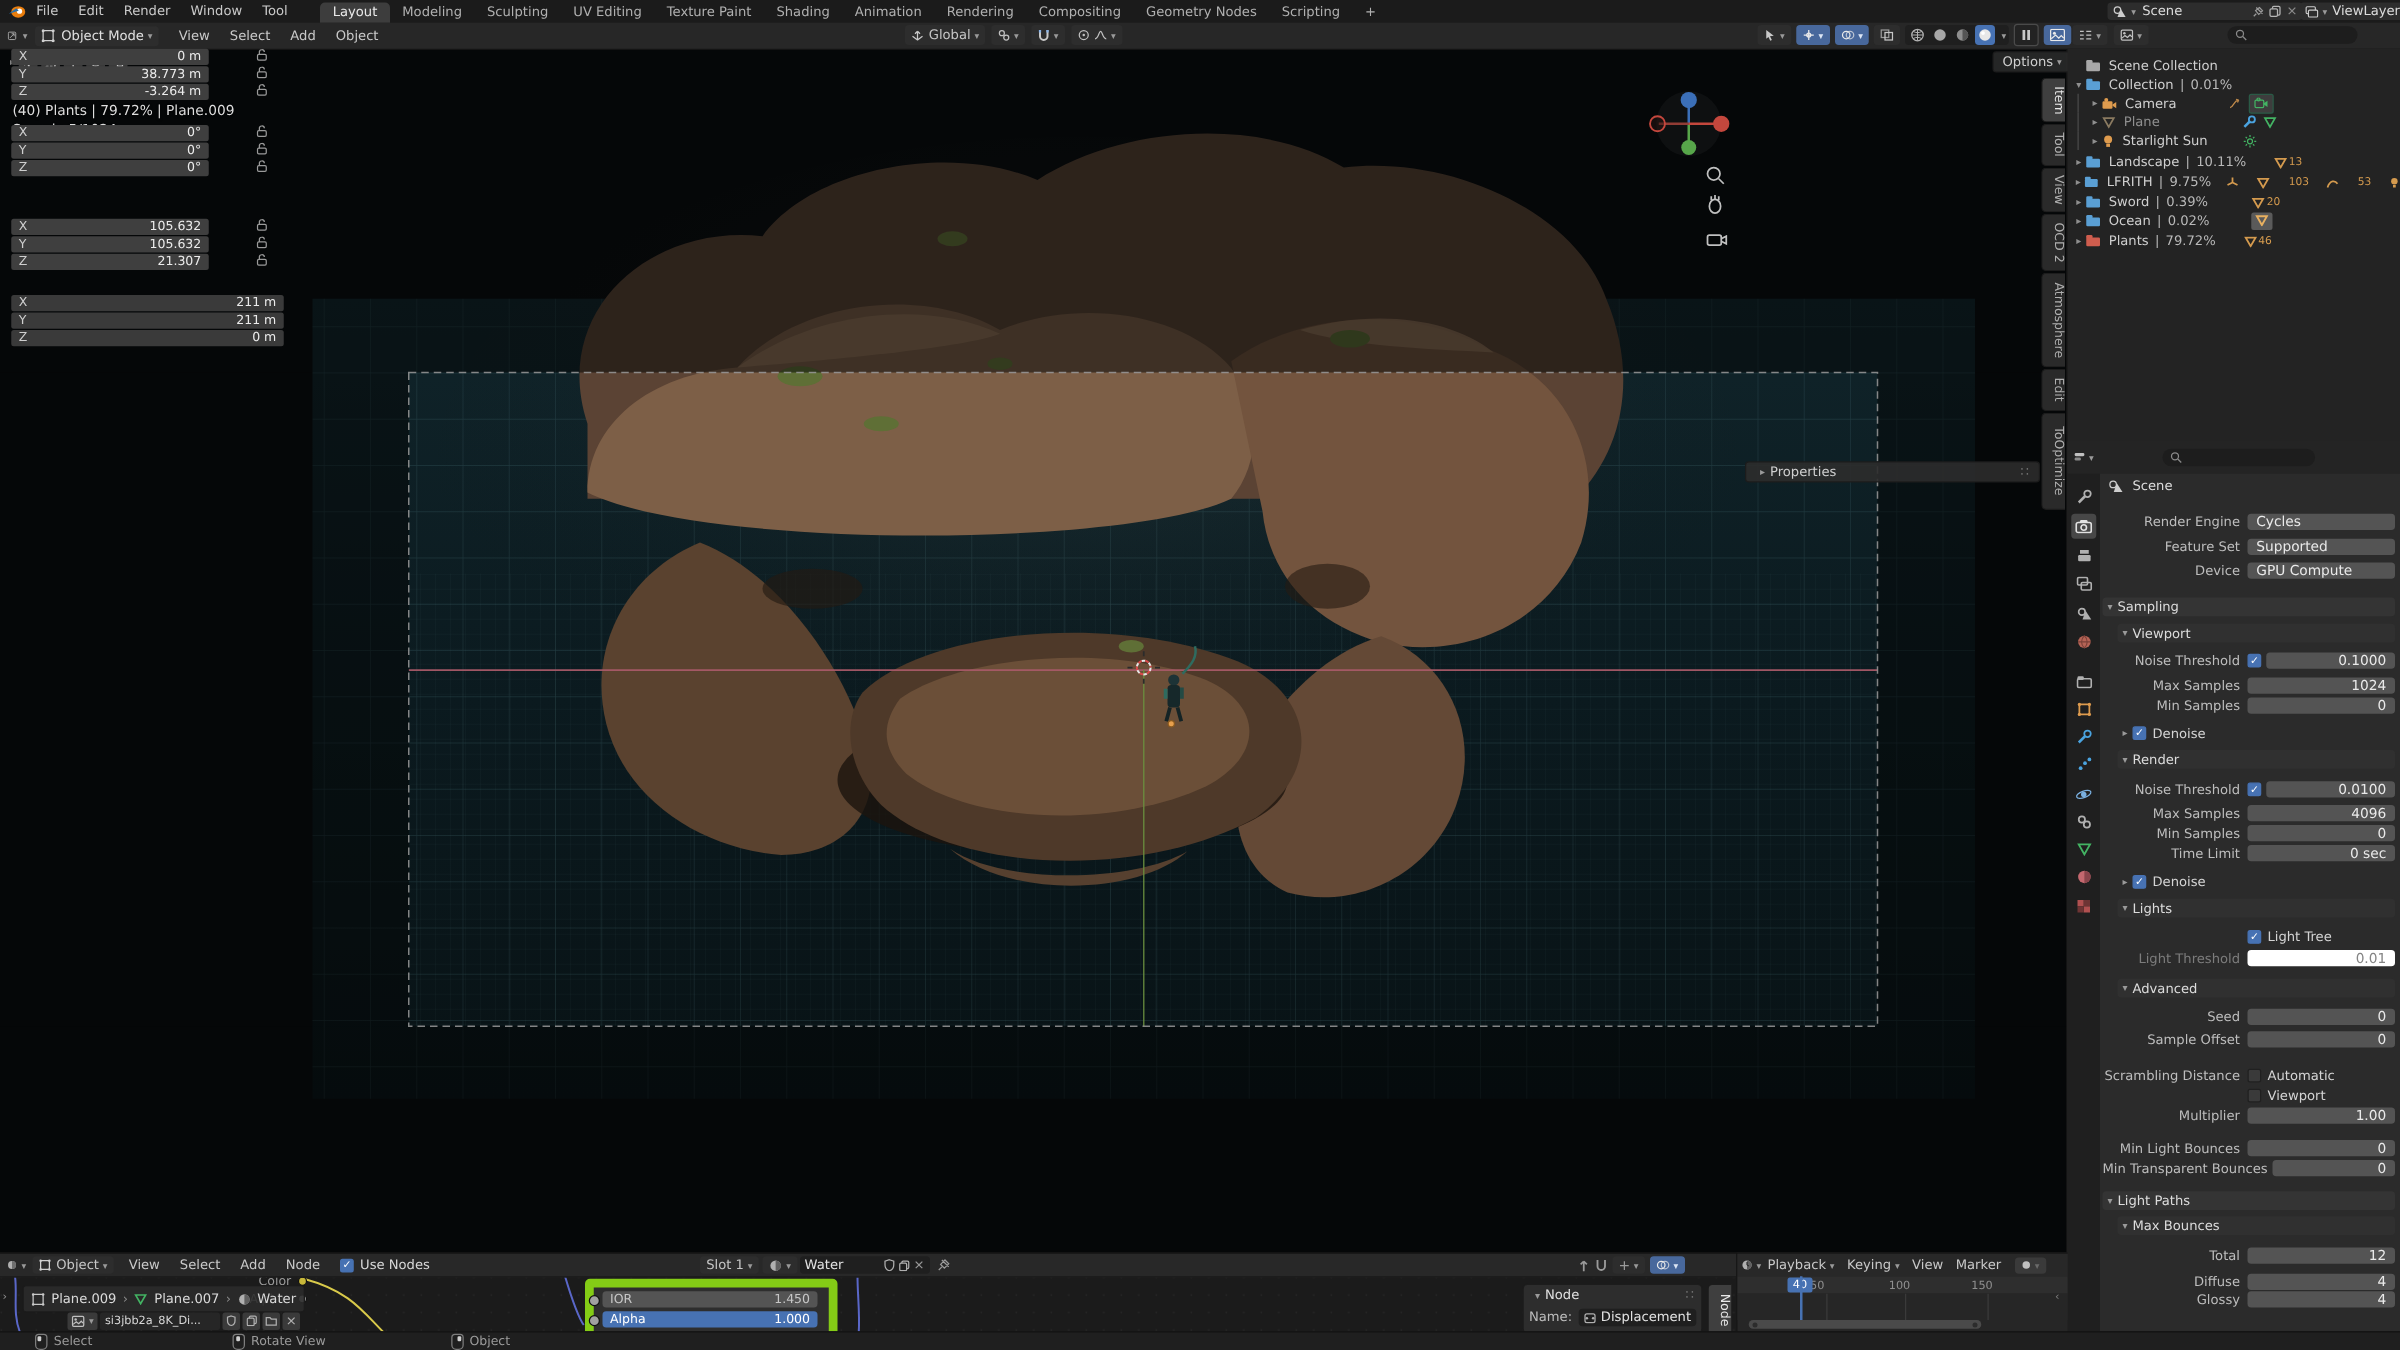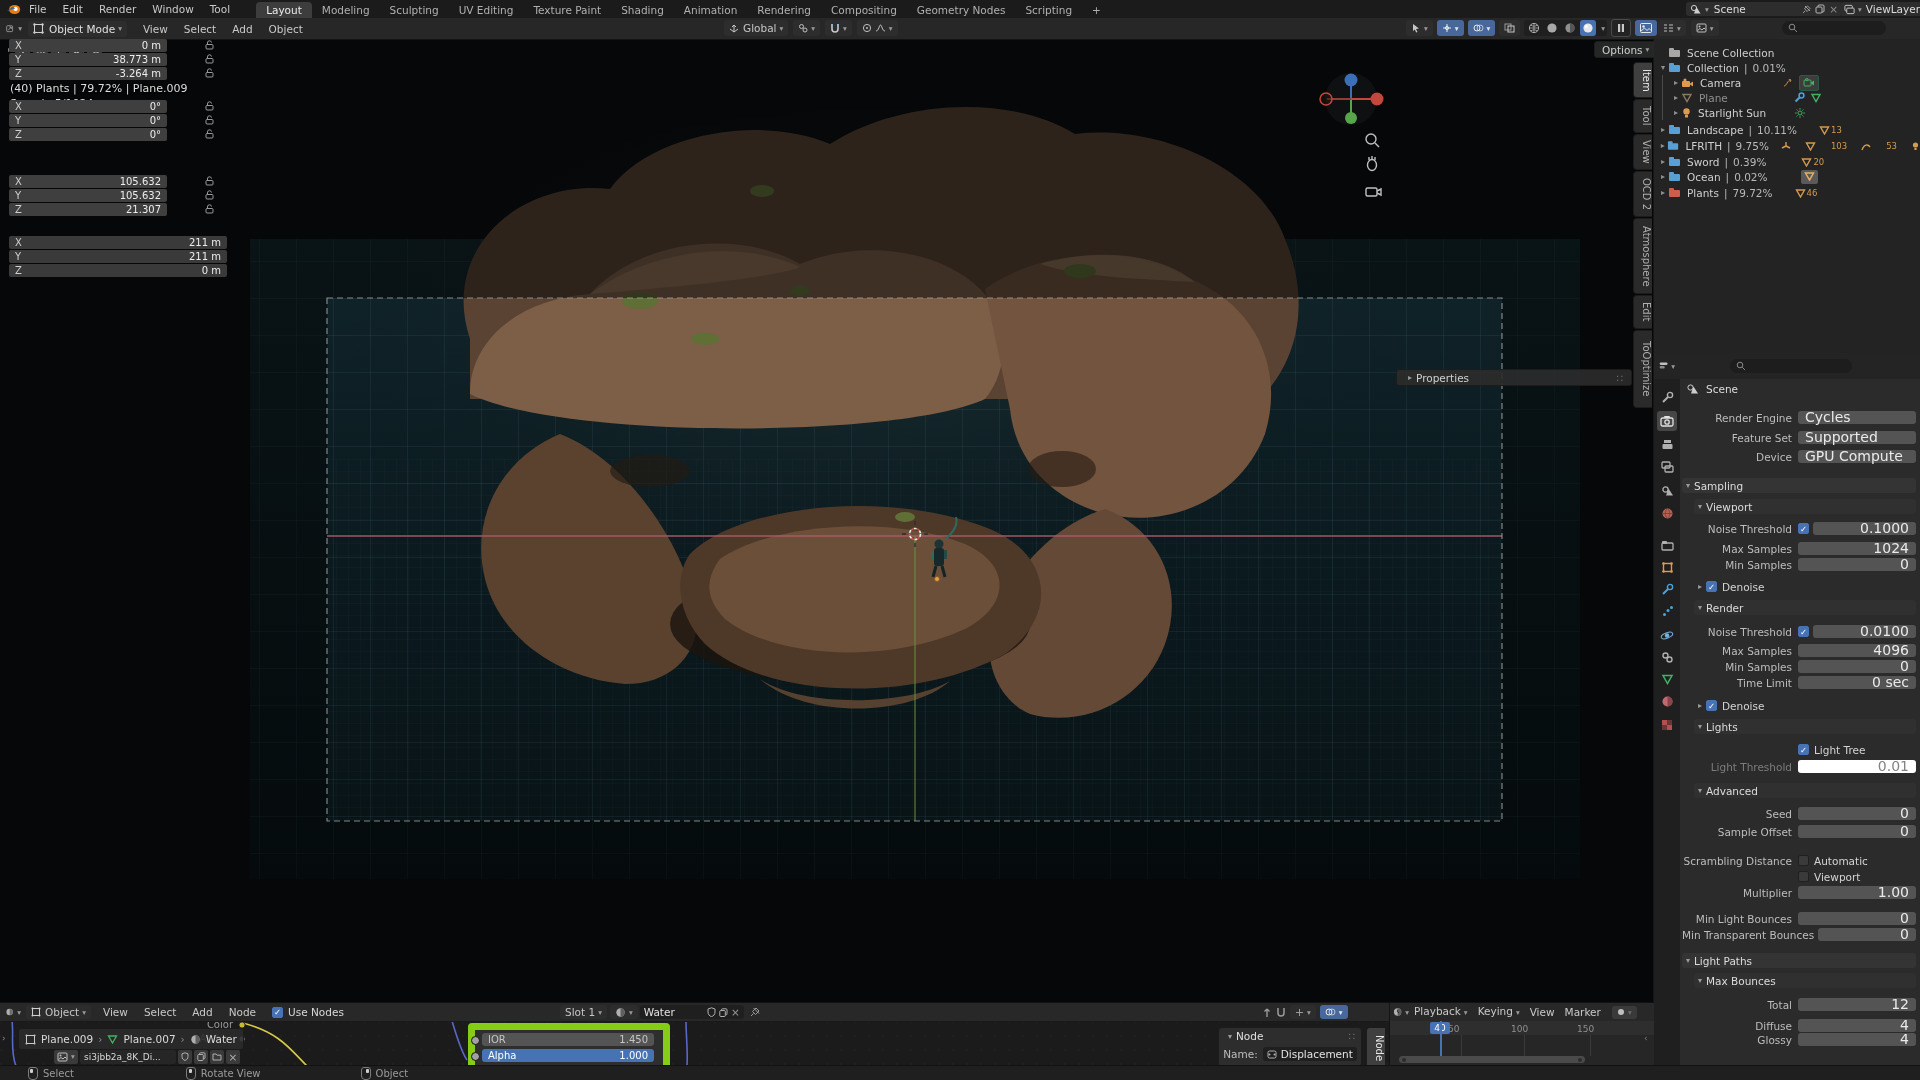--- a/index.html
+++ b/index.html
@@ -41,21 +41,21 @@
   
   .props{left:1654px;top:353px;width:266px;height:712px;background:#2b2b2b;}
   .ptabs{position:absolute;left:0;top:26px;width:26px;height:686px;background:#1f1f1f;}
   .ptab{position:absolute;left:3px;width:20px;height:20px;display:flex;align-items:center;justify-content:center;border-radius:3px;}
   .ptab.active{background:#474747;}
   .phead{position:absolute;left:0;top:0;width:266px;height:26px;background:#242424;display:flex;align-items:center;}
   .search{display:flex;align-items:center;background:#1d1d1d;border-radius:8px;height:14px;}
   .prow{position:absolute;left:28px;width:234px;height:15px;display:flex;align-items:center;}
   .plab{width:110px;text-align:right;padding-right:6px;color:#bdbdbd;font-size:10.5px;white-space:nowrap;}
   .plab.dim{color:#7c7c7c;}
-  .pfield{flex:1;background:#545454;border-radius:3px;height:13px;line-height:13px;text-align:right;padding:0 7px;color:#eaeaea;font-size:14px;}
+  .pfield{flex:1;background:#545454;border-radius:3px;height:13px;line-height:13px;text-align:right;padding:0 7px;color:#eaeaea;font-size:11px;}
   .pfield.dd{text-align:left;}
   .pfield.dim{background:#ffffff;color:#848484;}
   .psec{position:absolute;left:28px;width:234px;height:15px;background:#343434;border-radius:3px;display:flex;align-items:center;color:#dcdcdc;}
   .psec.sub{left:40px;width:222px;background:#303030;}
   .cb{width:11px;height:11px;background:#3a3a3a;border:1px solid #202020;border-radius:2px;display:inline-flex;align-items:center;justify-content:center;font-size:8.5px;color:#fff;box-sizing:border-box;flex:none;}
   .cb.on{background:#4772b3;border-color:#4772b3;}
   .arrow{color:#9a9a9a;font-size:8px;width:12px;text-align:center;flex:none;}
   
   .shader{left:0;top:1002px;width:1389px;height:63px;background:#1b1b1b;border-top:1px solid #121212;}
   .shead{position:absolute;left:0;top:0;width:1389px;height:18px;background:#282828;border-bottom:1px solid #191919;}

